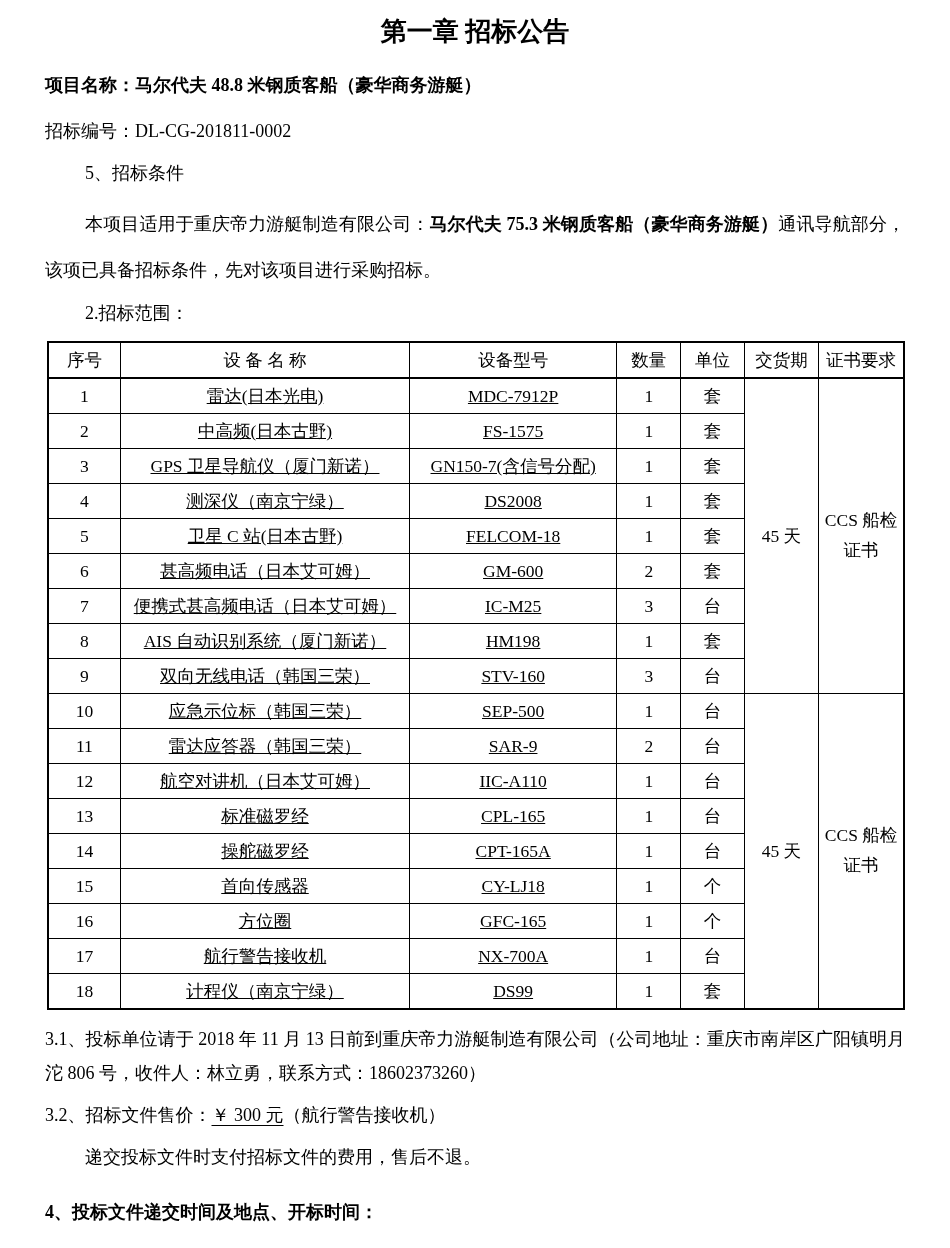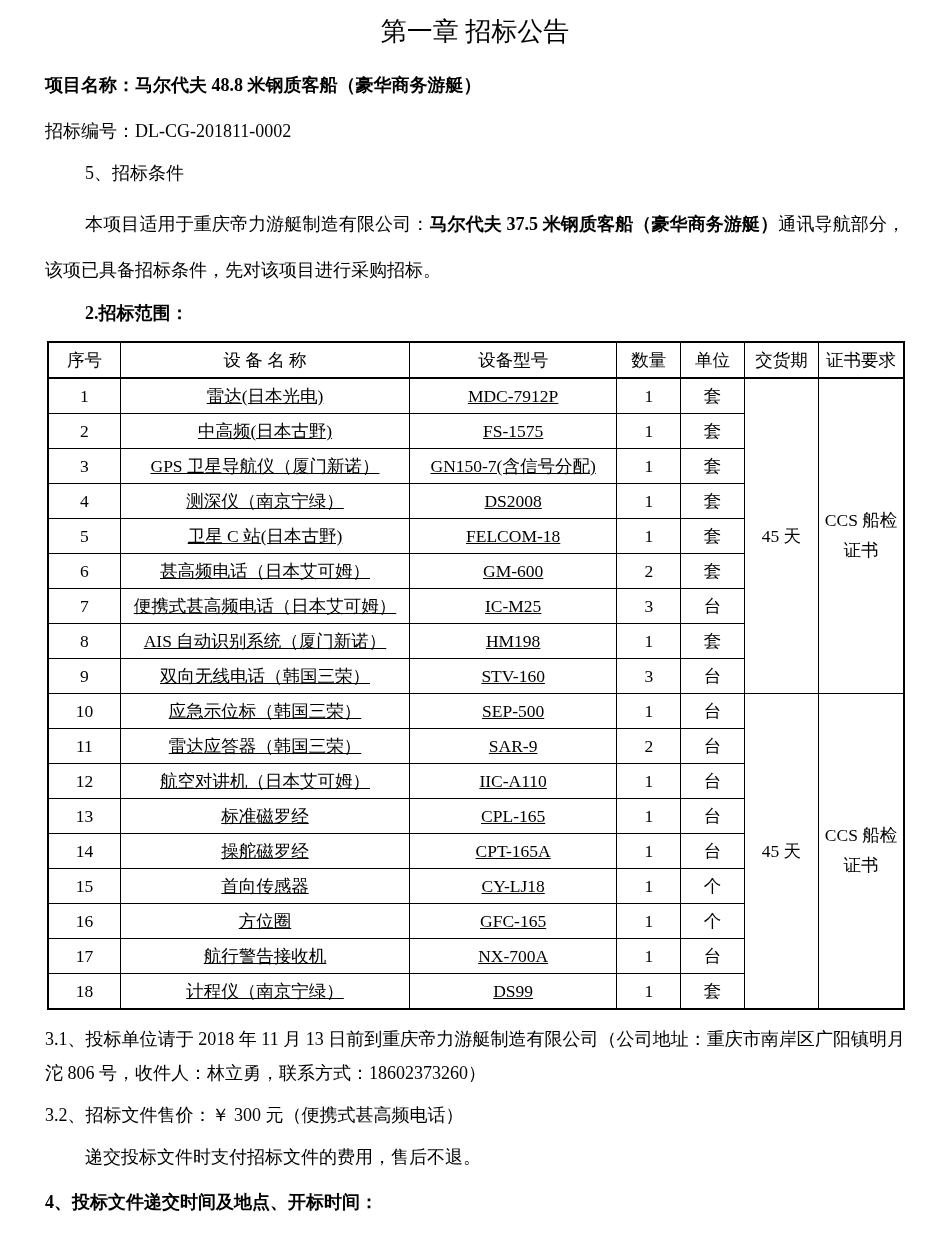--- a/index.html
+++ b/index.html
@@ -5,27 +5,27 @@
   html,body { margin:0; padding:0; background:#ffffff; }
   body { width:950px; }
   .page {
     box-sizing:border-box;
     width:950px; min-height:1248px;
     padding:6px 45px 10px 45px;
     font-family:"Liberation Serif","DejaVu Serif",serif;
     color:#000;
     font-size:18px;
   }
-  .title { text-align:center; font-size:26px; font-weight:normal; margin:8px 0 24px 0; }
+  .title { text-align:center; font-size:26px; font-weight:bold; margin:8px 0 24px 0; }
   .project-name { font-weight:bold; margin:0 0 22px 0;font-family:Liberation Serif, serif; }
   .tender-no { margin:12px 0 18px 0; }
   .s-head { padding-left:40px; margin:0 0 16px 0; }
   .bold { font-weight:bold; }
   .para1 { line-height:46px; margin:0 0 8px 0; text-indent:40px; text-align:justify; }
-  .s2-head { font-weight:bold; padding-left:40px; margin:4px 0 16px 0; }
+  .s2-head { font-weight:normal; padding-left:40px; margin:4px 0 16px 0; }
 
   table.equip {
     border-collapse:collapse;
     table-layout:fixed;
     width:858px;
     margin:0 0 12px 2px;
     border:2px solid #000;
   }
   table.equip th, table.equip td {
     border:1px solid #000;
@@ -36,37 +36,37 @@
     font-size:17.5px;
     overflow:hidden;
   }
   table.equip th { border-bottom-width:2px; }
   td.c-name, td.c-model { text-align:left; padding-left:13px;text-decoration:underline; }
   td.c-cert { line-height:1.7; }
 
   .s3-head { font-weight:bold; margin:2px 0 10px 0; }
   .p3 { line-height:34px; margin:0 0 8px 0; text-align:justify; white-space:pre-wrap; }
   .note { padding-left:40px; line-height:34px; margin:8px 0 14px 0; }
-  .s4-head { font-weight:bold; margin:16px 0 12px 0; }
-  .u { text-underline-offset:4px; }
+  .s4-head { font-weight:bold; margin:26px 0 12px 0; }
+  .u { text-decoration:underline; text-underline-offset:4px; }
 </style>
 </head>
 <body>
 
 <div class="page">
 
   <div class="title">第一章 招标公告</div>
 
   <div class="project-name">项目名称：马尔代夫 48.8 米钢质客船（豪华商务游艇）</div>
 
   <div class="tender-no">招标编号：DL-CG-201811-0002</div>
 
   <div class="s-head">5、招标条件</div>
 
-  <p class="para1"><span>本项目适用于重庆帝力游艇制造有限公司：</span><span class="bold">马尔代夫 37.5 米钢质客船（豪华商务游艇）</span><span>通讯导航部分，该项已具备招标条件，先对该项目进行采购招标。</span></p>
+  <p class="para1"><span>本项目适用于重庆帝力游艇制造有限公司：</span><span class="bold">马尔代夫 75.3 米钢质客船（豪华商务游艇）</span><span>通讯导航部分，该项已具备招标条件，先对该项目进行采购招标。</span></p>
 
   <div class="s2-head">2.招标范围：</div>
 
   <table class="equip">
     <colgroup>
       <col style="width:72px">
         <col style="width:288px">
         <col style="width:206px">
       <col style="width:64px">
         <col style="width:63px">
@@ -214,19 +214,19 @@
       <td class="c-model">DS99</td>
       <td class="c-qty">1</td>
       <td class="c-unit">套</td>
     </tr>
       </tbody>
   </table>
 
 
   <p class="p3">3.1、投标单位请于 2018 年 11 月 13 日前到重庆帝力游艇制造有限公司（公司地址：重庆市南岸区广阳镇明月沱 806 号，收件人：林立勇，联系方式：18602373260）</p>
 
-  <p class="p3"><span>3.2、招标文件售价：</span><span class="u">￥ 300 元</span><span>（便携式甚高频电话）</span></p>
+  <p class="p3"><span>3.2、招标文件售价：</span><span class="u">￥ 300 元</span><span>（航行警告接收机）</span></p>
 
   <div class="note">递交投标文件时支付招标文件的费用，售后不退。</div>
 
   <div class="s4-head">4、投标文件递交时间及地点、开标时间：</div>
 
 </div>
 
 </body></html>

